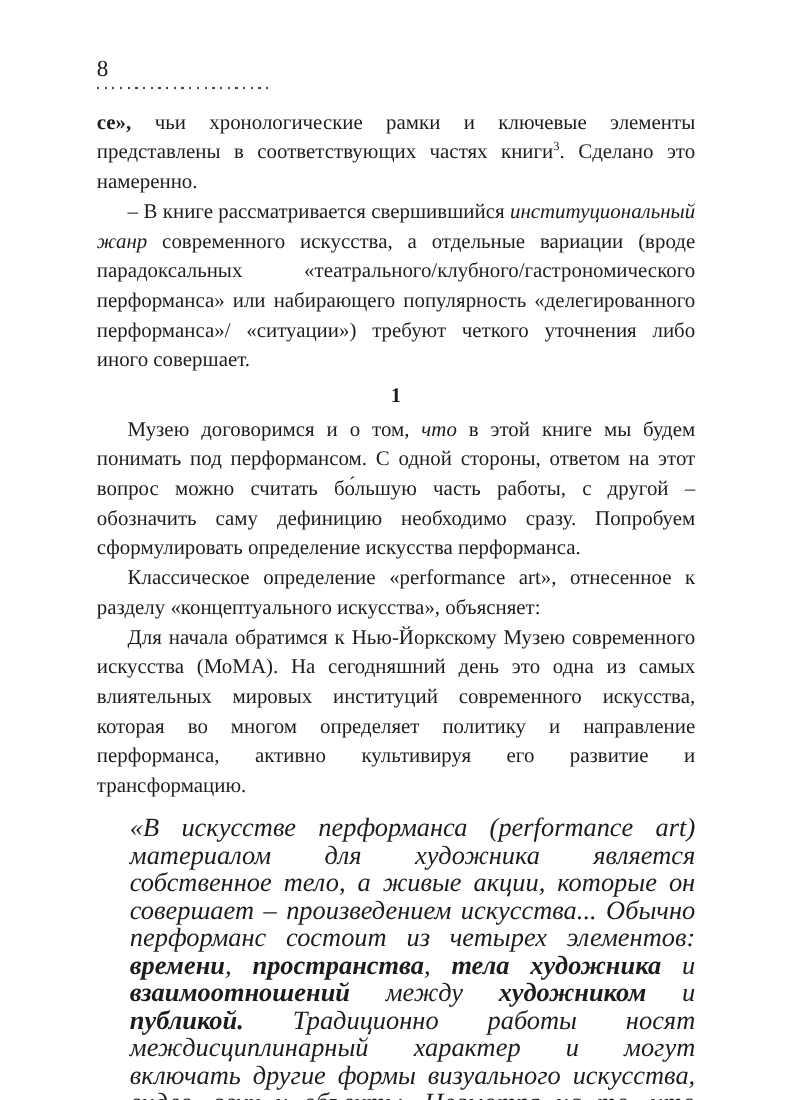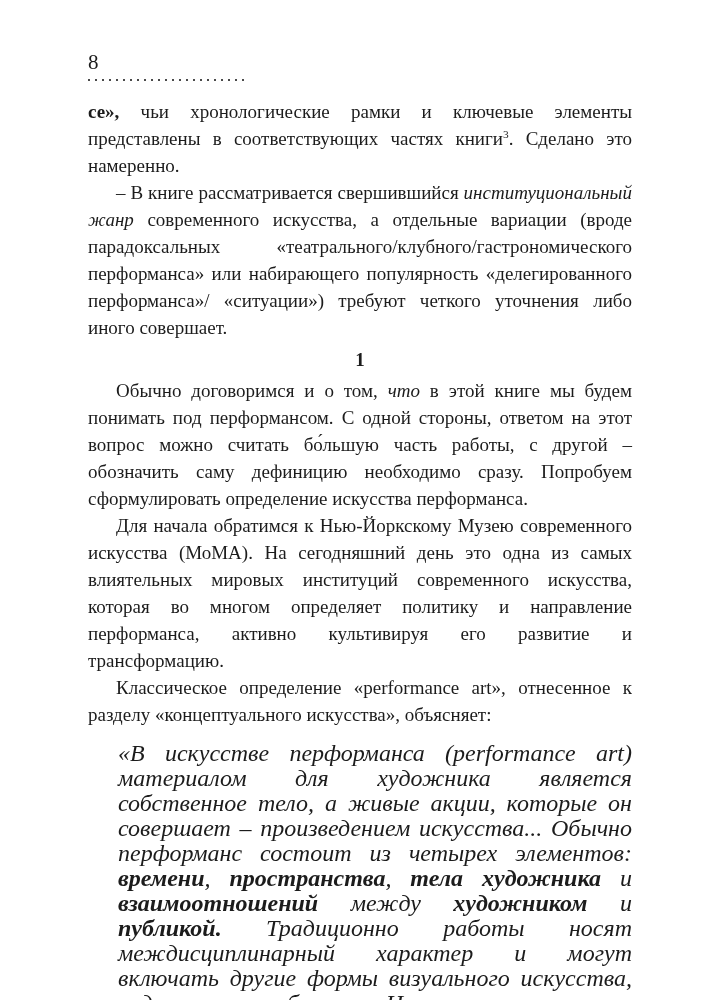--- a/index.html
+++ b/index.html
@@ -72,19 +72,19 @@
 
   <header>
     <div class="pagenum">8</div>
     <div class="dotted-rule rule-top"></div>
   </header>
 
   <main>
     <p class="para noindent"><span class="b">се»,</span><span> чьи хронологические рамки и ключевые элементы представлены в соответствующих частях книги</span><sup>3</sup><span>. Сделано это намеренно.</span></p>
     <p class="para"><span>–&nbsp;В книге рассматривается свершившийся </span><span class="i">институциональный жанр</span><span> современного искусства, а отдельные вариации (вроде парадоксальных «театрального/клубного/гастрономического перформанса» или набирающего популярность «делегированного перформанса»/ «ситуации») требуют четкого уточнения либо иного совершает.</span></p>
     <h2 class="section-number">1</h2>
-    <p class="para"><span>Обычно договоримся и о том, </span><span class="i">что</span><span> в этой книге мы будем понимать под перформансом. С одной стороны, ответом на этот вопрос можно считать бо́льшую часть работы, с другой – обозначить саму дефиницию необходимо сразу. Попробуем сформулировать определение искусства перформанса.</span></p>
+    <p class="para"><span>Музею договоримся и о том, </span><span class="i">что</span><span> в этой книге мы будем понимать под перформансом. С одной стороны, ответом на этот вопрос можно считать бо́льшую часть работы, с другой – обозначить саму дефиницию необходимо сразу. Попробуем сформулировать определение искусства перформанса.</span></p>
+    <p class="para"><span>Классическое определение «performance art», отнесенное к разделу «концептуального искусства», объясняет:</span></p>
     <p class="para"><span>Для начала обратимся к Нью-Йоркскому Музею современного искусства (МоМА). На сегодняшний день это одна из самых влиятельных мировых институций современного искусства, которая во многом определяет политику и направление перформанса, активно культивируя его развитие и трансформацию.</span></p>
-    <p class="para"><span>Классическое определение «performance art», отнесенное к разделу «концептуального искусства», объясняет:</span></p>
     <blockquote class="quote"><span>«В искусстве перформанса (performance art) материалом для художника является собственное тело, а живые акции, которые он совершает – произведением искусства... Обычно перформанс состоит из четырех элементов: </span><span class="b">времени</span><span>, </span><span class="b">пространства</span><span>, </span><span class="b">тела художника</span><span> и </span><span class="b">взаимоотношений</span><span> между </span><span class="b">художником</span><span> и </span><span class="b">публикой.</span><span> Традиционно работы носят междисциплинарный характер и могут включать другие формы визуального искусства, видео, звук и объекты. Несмотря на то, что перформанс являет собой живую акцию, он был представлен широкой аудитории с помощью документации»</span><sup>4</sup><span>.</span></blockquote>
   </main>
 
 </div>
 
 </body></html>

